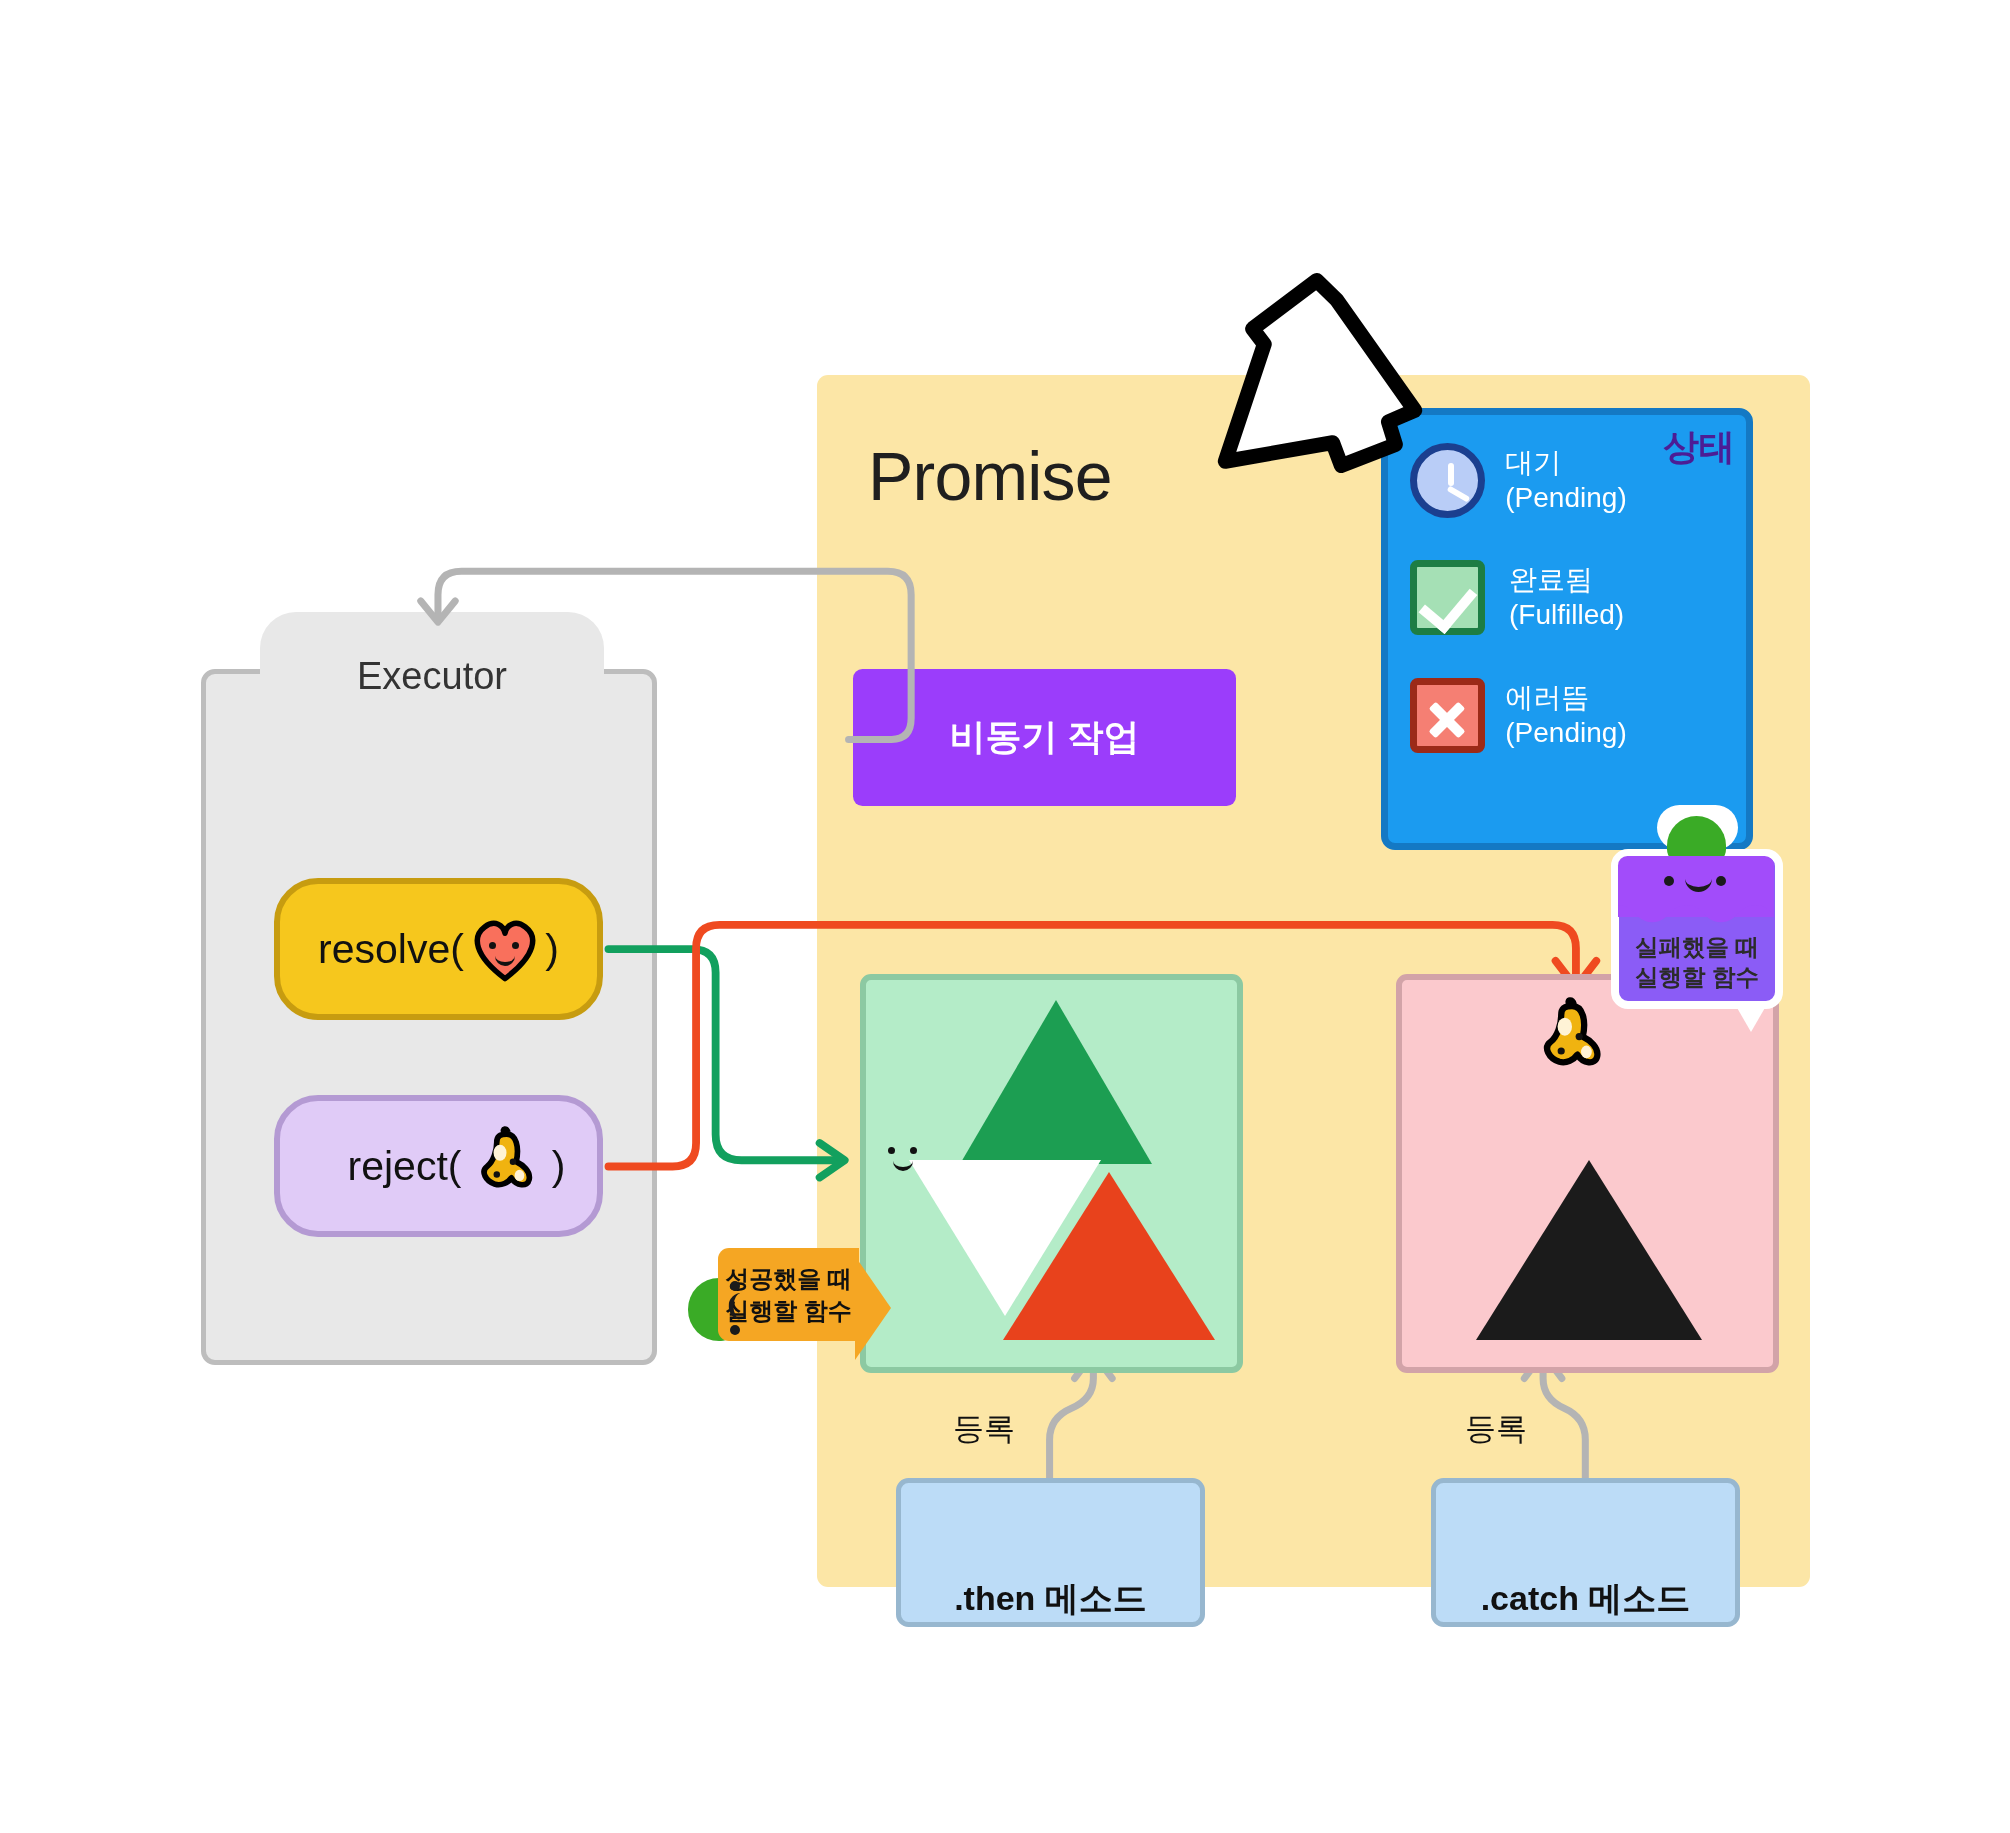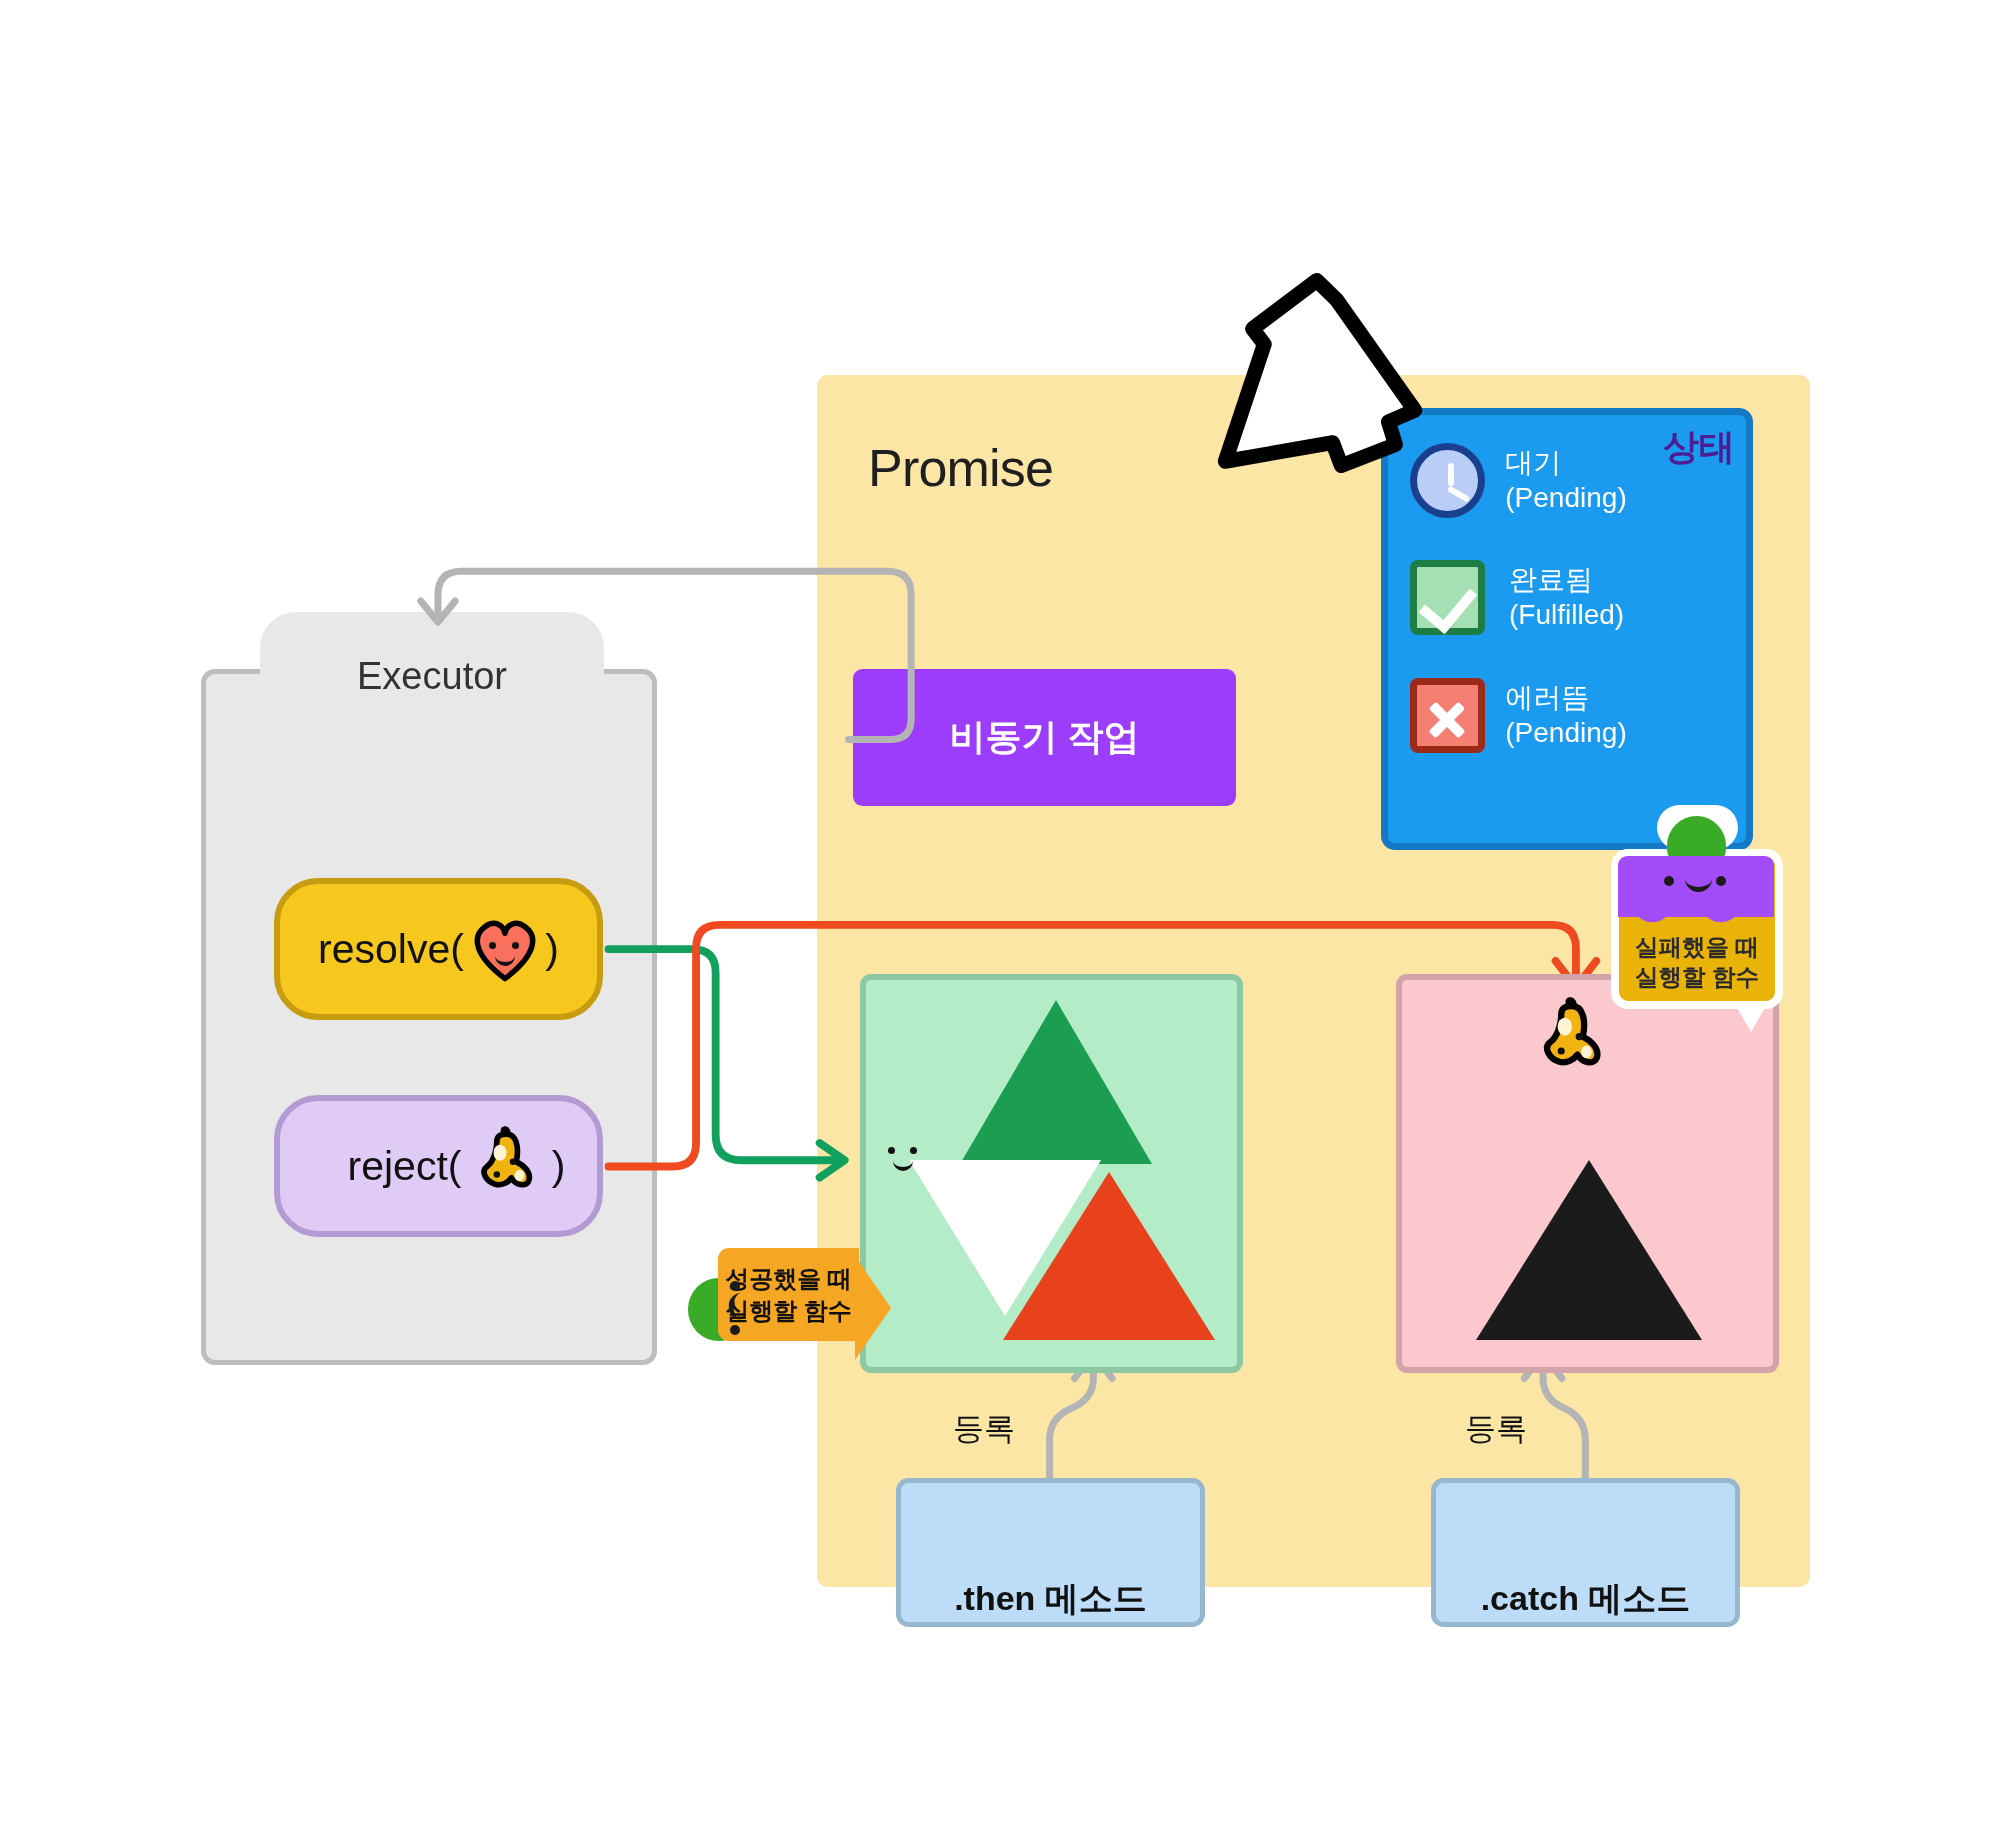--- a/index.html
+++ b/index.html
@@ -2,21 +2,21 @@
 <html style="font-size:12.5px"><head>
 <meta charset="utf-8">
 <style>
   html,body{margin:0;padding:0;background:#fff;}
   body{font-family:"Liberation Sans","DejaVu Sans",sans-serif;}
   #stage{position:relative;width:2010px;height:1834px;background:#ffffff;overflow:hidden;}
   .abs{position:absolute;}
 
   
   #promise-panel{left:817px;top:375px;width:993px;height:1212px;background:#fce6a6;border-radius:11px;}
-  #promise-title{left:868px;top:442px;width:469px;font-size:52px;line-height:1;color:#1f1f1f;letter-spacing:-0.8px;}
+  #promise-title{left:868px;top:442px;width:469px;font-size:68px;line-height:1;color:#1f1f1f;letter-spacing:-0.8px;}
 
   
   #async-box{left:853px;top:669px;width:383px;height:137px;background:#9b3dfb;border-radius:9.4px;
              display:flex;align-items:center;justify-content:center;}
   #async-box span{color:#fff;font-size:36px;font-weight:bold;}
 
   
   #state-panel{left:1381px;top:408px;width:372px;height:442px;background:#1b9bf0;
                border:7px solid #1479c4;border-radius:14px;box-sizing:border-box;}
   #state-title{right:11px;top:7.8px;font-size:36px;font-weight:bold;color:#4c1d95;}
@@ -82,21 +82,21 @@
   #success-callout{left:688px;top:1248px;width:196px;height:121px;}
   #success-callout .body{position:absolute;left:30px;top:0;width:141px;height:93px;background:#f5a623;
                          border-radius:11px 0 0 11px;display:flex;flex-direction:column;align-items:center;
                          justify-content:center;}
   #success-callout .body div{font-size:24px;font-weight:bold;color:#111;line-height:1.3;white-space:nowrap;}
   #success-callout .tipr{position:absolute;left:167px;top:7.8px;width:0;height:0;
      border-top:52px solid transparent;border-bottom:52px solid transparent;border-left:36px solid #f5a623;}
   #success-callout .leaf{position:absolute;left:0;top:30px;width:44px;height:63px;background:#3aab26;border-radius:31px 11px 11px 31px;}
   #success-callout .eyes{position:absolute;left:39px;top:33px;width:20.3px;height:56px;}
 
-  #fail-callout{left:1611px;top:849px;width:172px;height:160px;background:#eab308;border:8.6px solid #fff;
+  #fail-callout{left:1611px;top:849px;width:172px;height:160px;background:#8b5cf6;border:8.6px solid #fff;
                 border-radius:17px;box-sizing:border-box;overflow:visible;}
   #fail-callout .cap{position:absolute;left:-0.8px;top:-0.8px;width:156px;height:61px;background:#a24cfa;
                      border-radius:9.4px 9.4px 0 0;}
   #fail-callout .wave{position:absolute;left:-0.8px;top:48px;width:156px;height:20.3px;}
   #fail-callout .leaves{position:absolute;left:48px;top:-41px;width:59px;height:47px;background:#3aab26;
                         border-radius:30px 30px 14px 14px;}
   #fail-callout .leafring{position:absolute;left:38px;top:-52px;width:81px;height:45px;background:#fff;border-radius:39px;}
   #fail-callout .ftxt{position:absolute;left:0;right:0;top:75px;text-align:center;font-size:23.5px;
                       font-weight:bold;color:#2b2b2b;line-height:1.28;}
   #fail-callout .tail{position:absolute;left:117px;top:149px;width:0;height:0;

